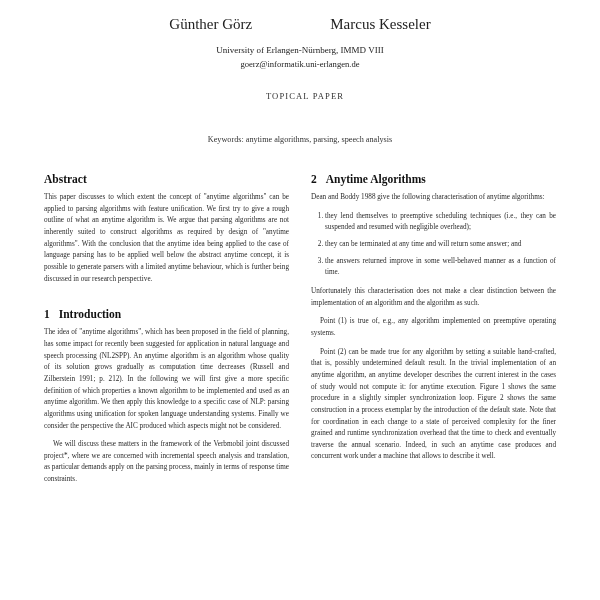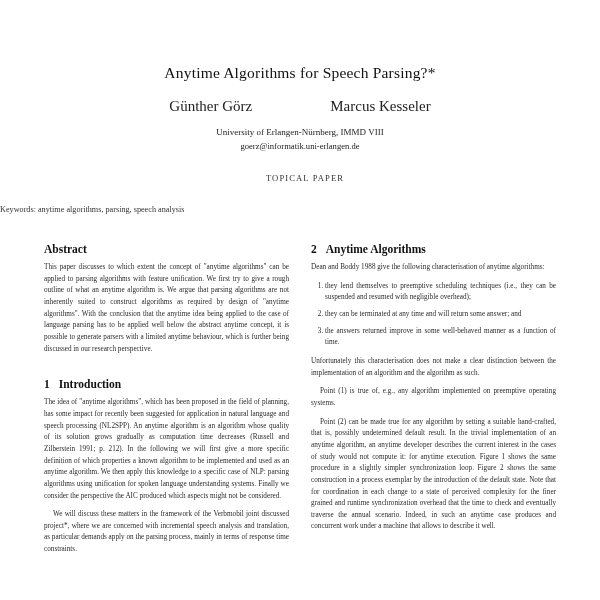--- a/index.html
+++ b/index.html
@@ -54,23 +54,23 @@
   }
   .topical {
     text-align: center;
     font-size: 8.6px;
     letter-spacing: 1.1px;
     margin-top: 22px;
     color: #333;
     padding-left: 10px;
   }
   .keywords {
-    text-align: left;
+    text-align: center;
     font-size: 8.2px;
-    margin-top: 22px;
+    margin-top: 34px;
     color: #333;
   }
   .columns {
     display: flex;
     gap: 22px;
     margin-top: 29px;
     padding: 0 44px;
     box-sizing: border-box;
   }
   .col {
@@ -113,21 +113,20 @@
   }
   .blurtext {
     color: #3a3a3a;
   }
 </style>
 </head>
 <body>
 
 <div class="page">
 
-  <div class="title">Anytime Algorithms for Speech Parsing?*</div>
 
   <div class="authors">
     <div class="author-col">Günther Görz</div>
     <div class="author-col">Marcus Kesseler</div>
   </div>
 
   <div class="affil">University of Erlangen-Nürnberg, IMMD VIII</div>
   <div class="email">goerz@informatik.uni-erlangen.de</div>
 
   <div class="topical">TOPICAL PAPER</div>

